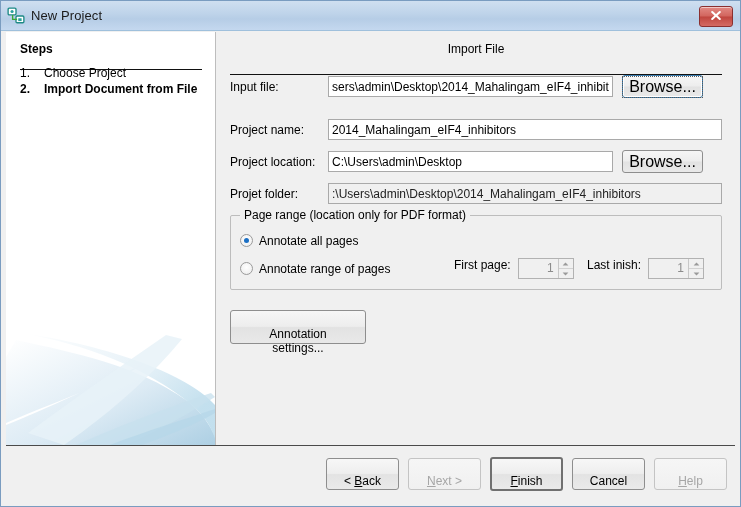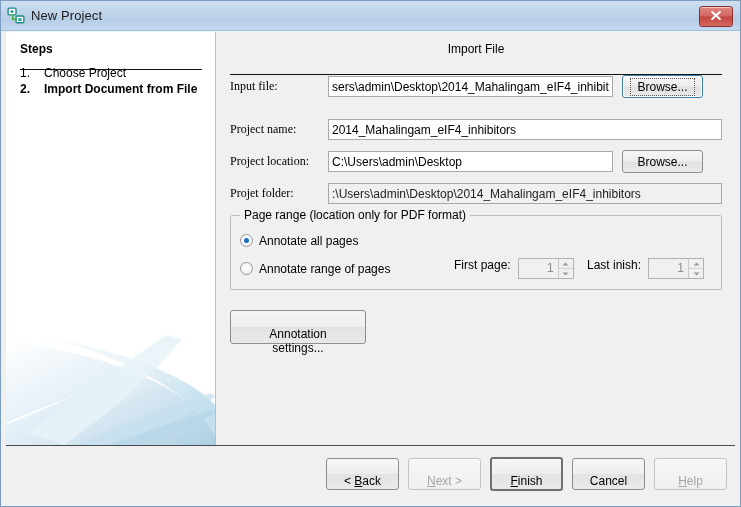--- a/index.html
+++ b/index.html
@@ -153,21 +153,20 @@
     left: 14px;
     width: 492px;
     height: 21px;
     display: flex;
     align-items: center;
   }
   .field-label {
     width: 98px;
     flex: 0 0 98px;
     font-size: 12px;
-    font-family: Liberation Serif, serif;
   }
   .text-field {
     flex: 1 1 auto;
     height: 21px;
     box-sizing: border-box;
     border: 1px solid #a9a9a9;
     background: #ffffff;
     font-family: "Liberation Sans", sans-serif;
     font-size: 12px;
     color: #000000;
@@ -183,21 +182,21 @@
 
   .browse-btn {
     margin-left: 9px;
     flex: 0 0 81px;
     height: 23px;
     box-sizing: border-box;
     background: linear-gradient(to bottom, #f6f6f6 0%, #ededed 48%, #e2e2e2 52%, #e9e9e9 100%);
     border: 1px solid #8e8e8e;
     border-radius: 3px;
     font-family: "Liberation Sans", sans-serif;
-    font-size: 12px;
+    font-size: 16px;
     color: #000;
     cursor: pointer;
     padding: 0;
   }
   .browse-btn.focused {
     border: 1px solid #3c7fb1;
     box-shadow: inset 0 0 0 1px #ffffff;
   }
   .browse-btn.focused span {
     display: inline-block;

